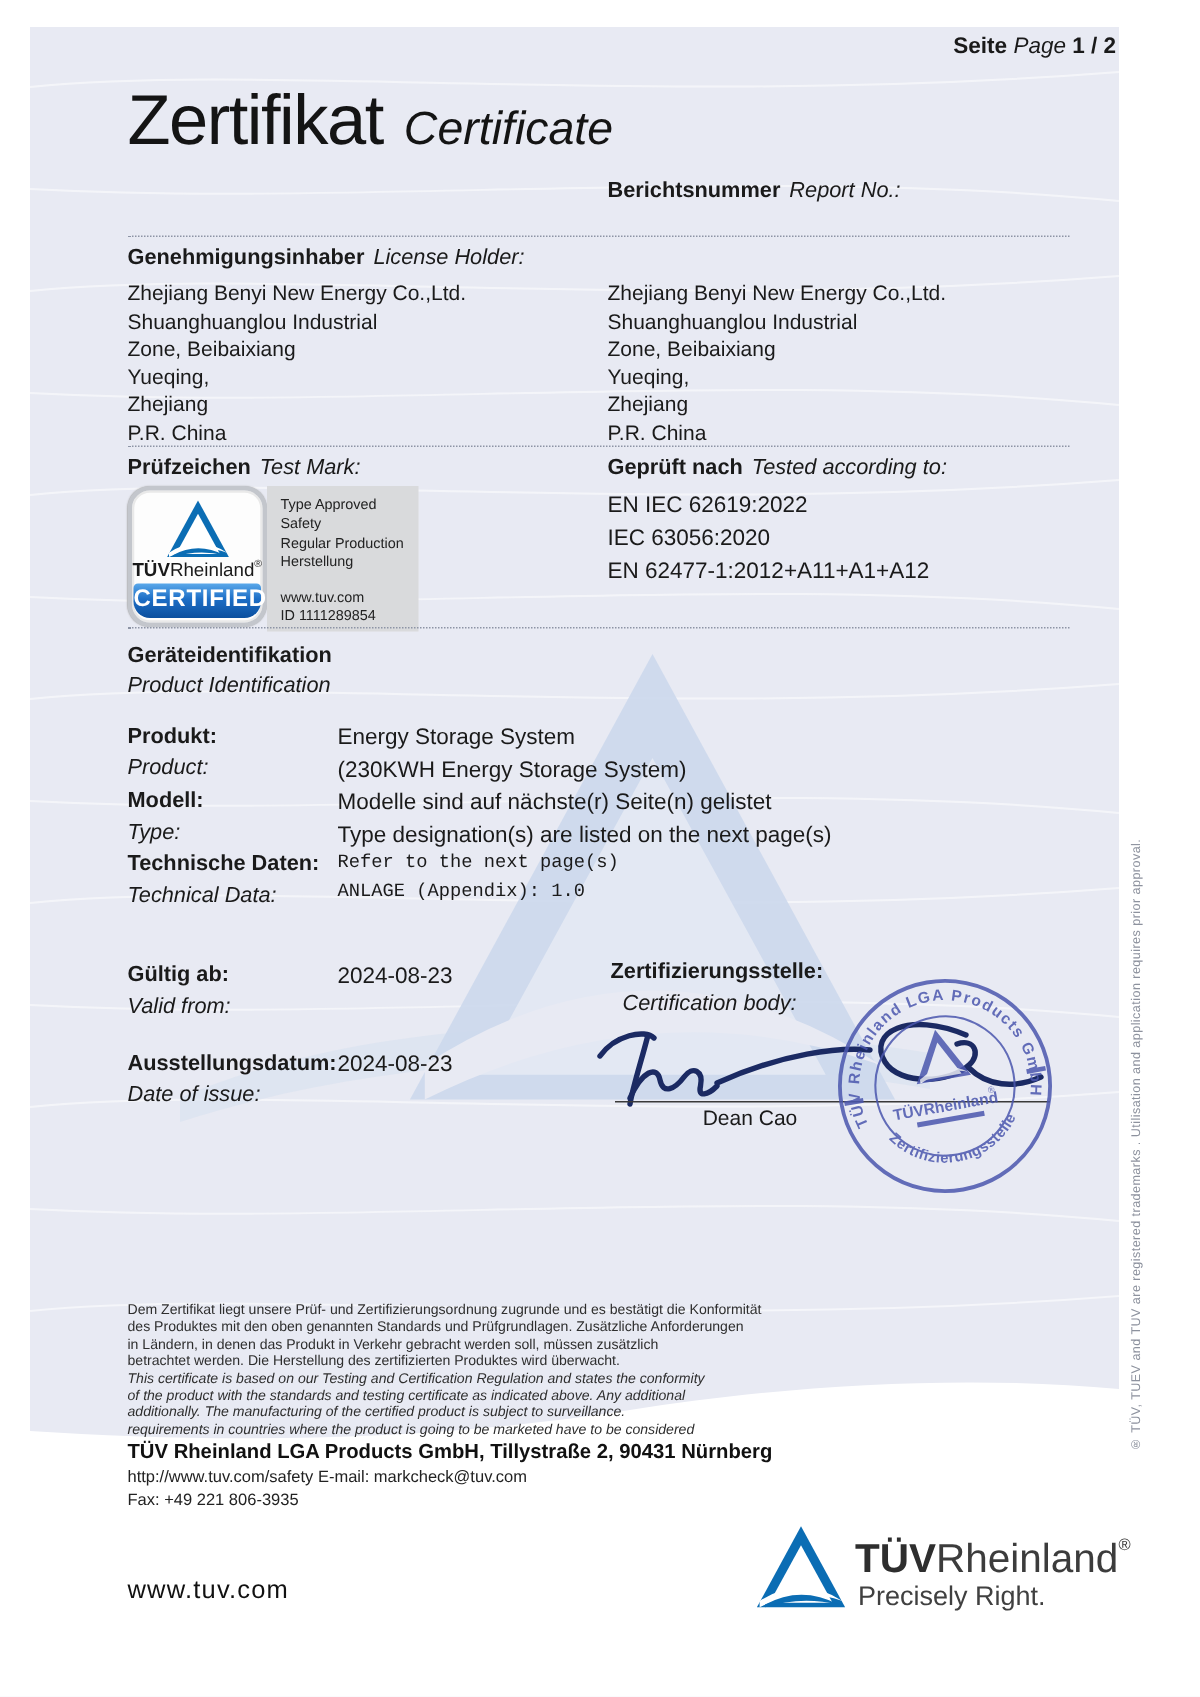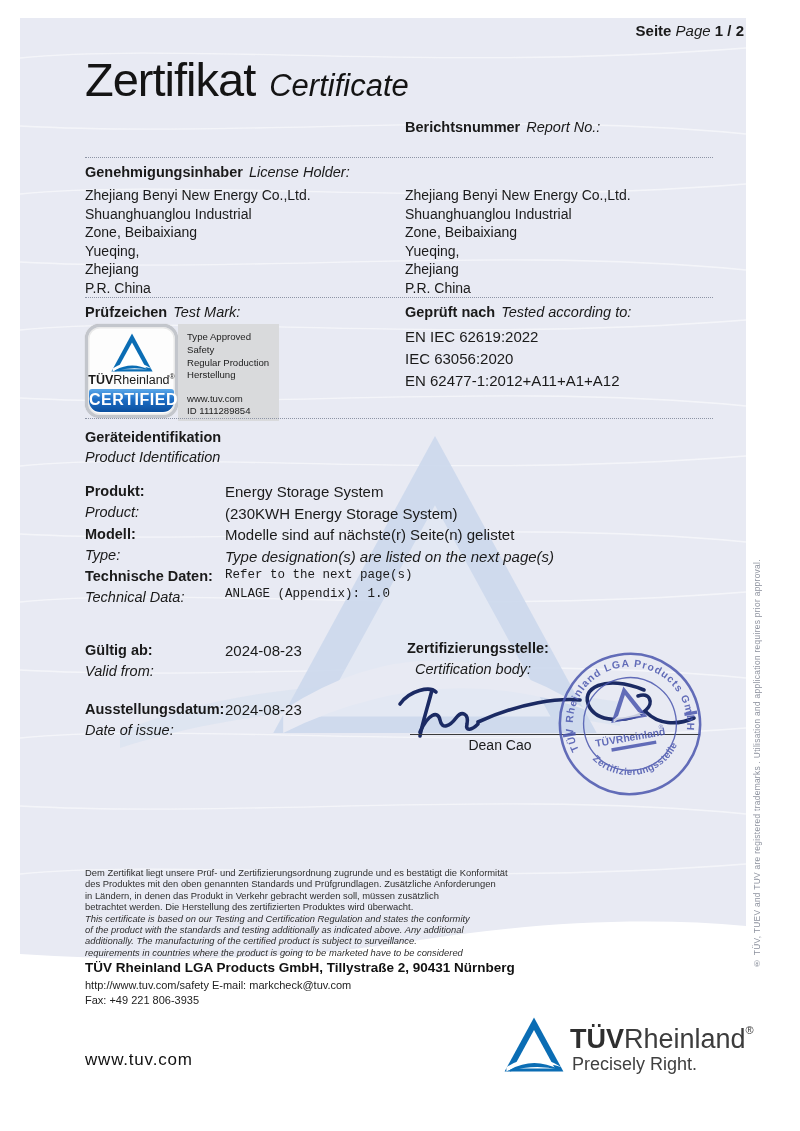--- a/index.html
+++ b/index.html
@@ -40,21 +40,21 @@
     background:linear-gradient(180deg,#5aa8ea 0%, #1d6ec6 45%, #0b4f9e 100%); }
   .panel { left:178px; top:324px; width:101px; height:97px; background:#d9dadc; padding:7px 0 5px 9px;
     font-size:9.6px; line-height:12.8px; color:#222; display:flex; flex-direction:column; }
   .panel .bottom { margin-top:auto; font-size:9.6px; line-height:11.5px; }
 
   .standards { font-size:15px; line-height:22px; }
 
   .kv-label { font-size:14.5px; line-height:21px; }
   .kv-label .en { font-weight:normal; font-style:italic; }
   .val { font-size:15px; line-height:22px; }
-  .val .it { font-style:italic; }
+  .val .it { }
   .mono { font-family:"Liberation Mono", monospace; font-size:12.5px; line-height:19px; }
 
   .sig-line { left:410px; top:734px; width:290px; border-top:1.5px solid #3a3a3a; height:0; }
   .sig-name { left:420px; top:737px; width:160px; text-align:center; font-size:14px; }
 
   .legal { left:85px; top:867px; font-size:9.4px; line-height:11.4px; color:#2e2e2e; }
   .legal .en { font-style:italic; }
 
   .footer-company { left:85px; top:960px; font-size:13.5px; font-weight:bold; color:#111; }
   .footer-contact { left:85px; top:979px; font-size:11px; color:#222; }
@@ -265,21 +265,21 @@
       <rect x="131" y="73.4" width="13" height="3.2"></rect>
     </g>
   </svg>
 
   <div class="abs legal">
     <div>Dem Zertifikat liegt unsere Prüf- und Zertifizierungsordnung zugrunde und es bestätigt die Konformität</div>
     <div>des Produktes mit den oben genannten Standards und Prüfgrundlagen. Zusätzliche Anforderungen</div>
     <div>in Ländern, in denen das Produkt in Verkehr gebracht werden soll, müssen zusätzlich</div>
     <div>betrachtet werden. Die Herstellung des zertifizierten Produktes wird überwacht.</div>
     <div class="en">This certificate is based on our Testing and Certification Regulation and states the conformity</div>
-    <div class="en">of the product with the standards and testing additionally as indicated above. Any additional</div>
+    <div class="en">of the product with the standards and testing certificate as indicated above. Any additional</div>
     <div class="en">additionally. The manufacturing of the certified product is subject to surveillance.</div>
     <div class="en">requirements in countries where the product is going to be marketed have to be considered</div>
   </div>
 
   <div class="abs footer-company">TÜV Rheinland LGA Products GmbH, Tillystraße 2, 90431 Nürnberg</div>
   <div class="abs footer-contact">http://www.tuv.com/safety E-mail: markcheck@tuv.com</div>
   <div class="abs footer-fax">Fax: +49 221 806-3935</div>
   <div class="abs site-url">www.tuv.com</div>
 
   <svg class="abs" style="left:504px; top:1016px;" width="60" height="57" viewBox="0 0 100 92">

